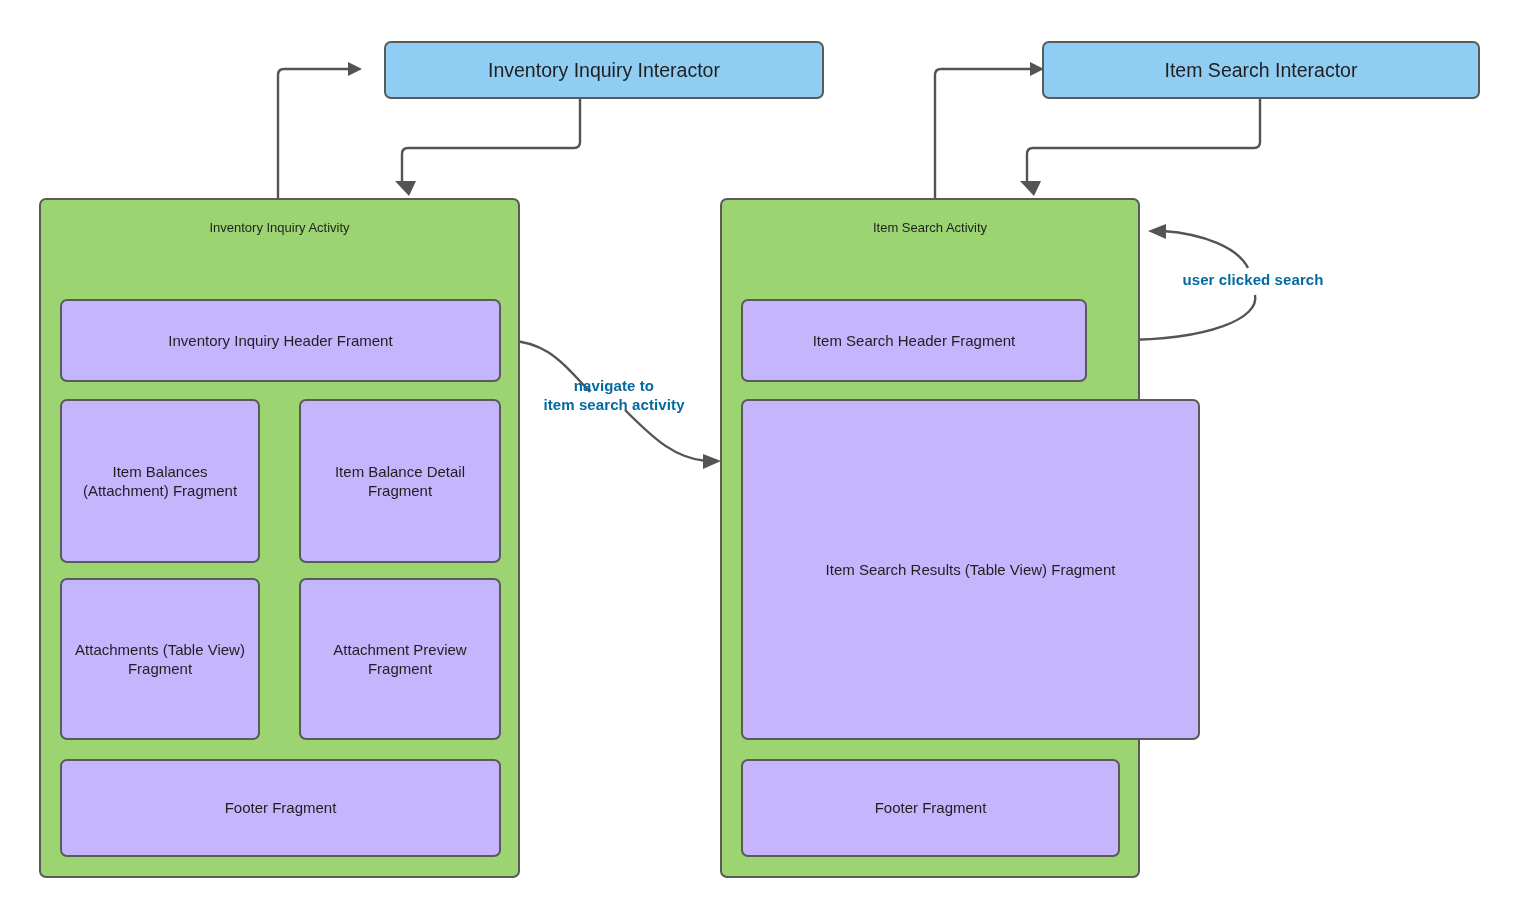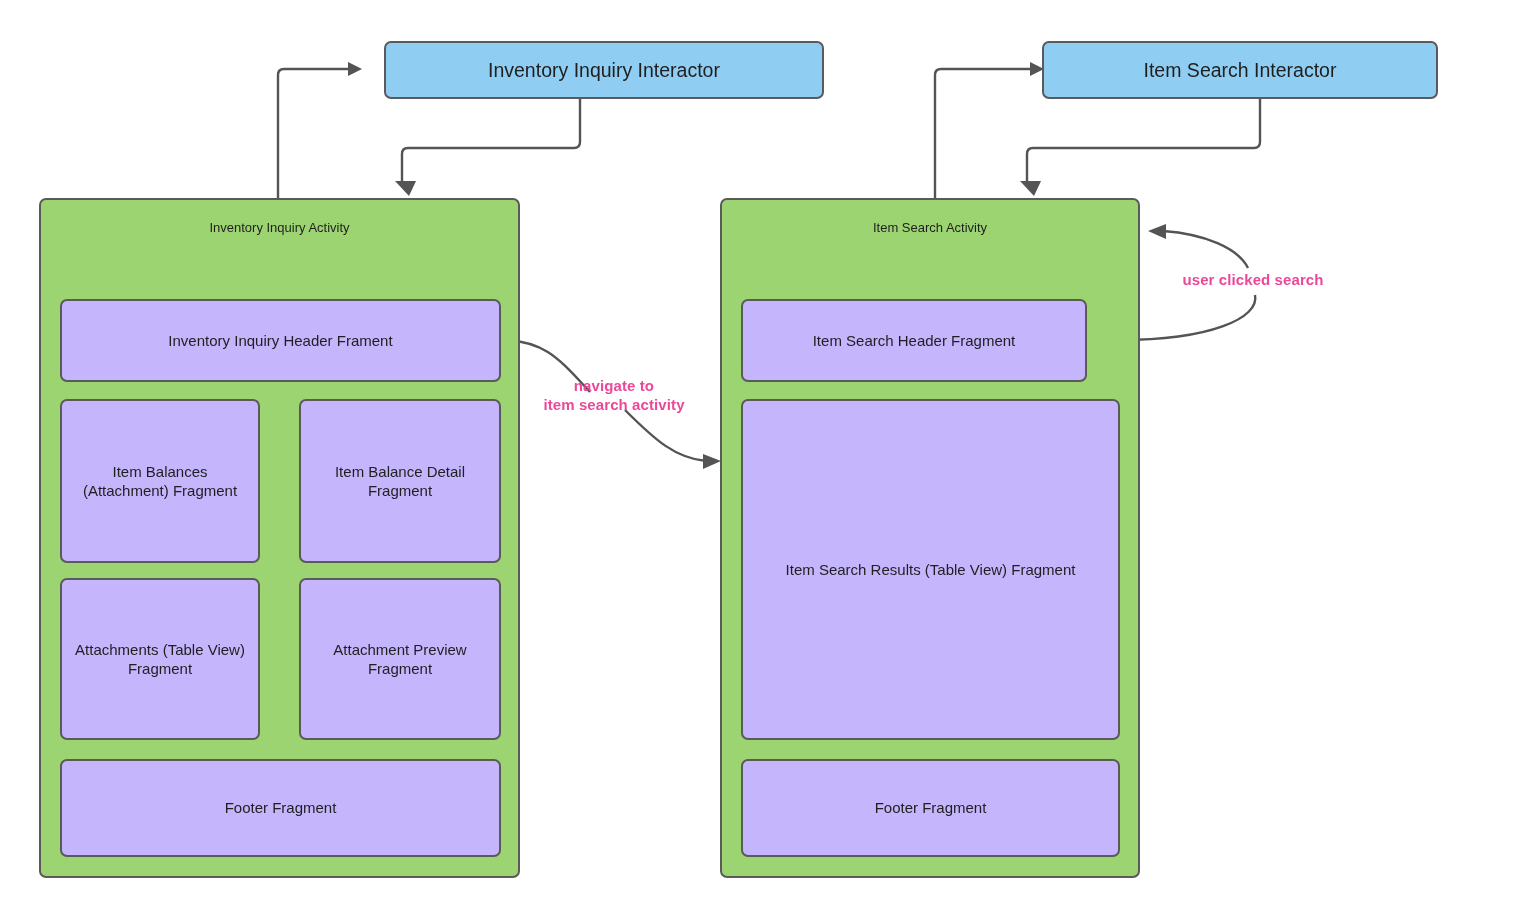--- a/index.html
+++ b/index.html
@@ -8,21 +8,21 @@
 
   .node{position:absolute;box-sizing:border-box;border:2px solid #5a5a5a;border-radius:7px;
         display:flex;align-items:center;justify-content:center;text-align:center;
         color:#1f1f1f;line-height:1.28;}
 
   .interactor{background:#8FCDF2;font-size:19.5px;}
   .activity{background:#9CD472;align-items:flex-start;justify-content:center;font-size:19.5px;}
   .activity-title{position:absolute;left:0;right:0;top:20px;text-align:center;font-size:13px;color:#1f1f1f;}
   .fragment{background:#c4b5fd;font-size:15px;}
 
-  .edge-label{position:absolute;font-size:15px;font-weight:bold;color:#ec4899;
+  .edge-label{position:absolute;font-size:15px;font-weight:bold;color:#0369a1;
               text-align:center;line-height:1.25;letter-spacing:.1px;}
 
   svg.wires{position:absolute;left:0;top:0;width:1520px;height:920px;overflow:visible;}
   svg.wires path{fill:none;stroke:#545454;stroke-width:2.4;stroke-linecap:butt;stroke-linejoin:round;}
   svg.wires polygon{fill:#545454;}
 </style>
 </head>
 <body>
 
 <div id="stage">
@@ -60,21 +60,21 @@
       <path d="M 1248 268 C 1238 248 1205 234 1163 231"></path>
       <polygon points="1166,224 1148,231 1166,239"></polygon>
     </g>
 
   </svg>
 
   <div class="node interactor" style="left:360px; top:41px; width:440px; height:58px;margin-left:24px;">
     <span>Inventory Inquiry Interactor</span>
   </div>
 
-  <div class="node interactor" style="left:1042px; top:41px; width:396px; height:58px;">
+  <div class="node interactor" style="left:1042px; top:41px; width:438px; height:58px;">
     <span>Item Search Interactor</span>
   </div>
 
   <div class="node activity" style="left:39px; top:198px; width:481px; height:680px;">
     <div class="activity-title">Inventory Inquiry Activity</div>
   </div>
 
   <div class="node fragment" style="left:60px; top:299px; width:441px; height:83px;">
     <span>Inventory Inquiry Header Frament</span>
   </div>
@@ -100,21 +100,21 @@
   </div>
 
   <div class="node activity" style="left:720px; top:198px; width:420px; height:680px;">
     <div class="activity-title">Item Search Activity</div>
   </div>
 
   <div class="node fragment" style="left:741px; top:299px; width:346px; height:83px;">
     <span>Item Search Header Fragment</span>
   </div>
 
-  <div class="node fragment" style="left:741px; top:399px; width:379px; height:341px; padding:0 14px;">
+  <div class="node fragment" style="left:741px; top:399px; width:459px; height:341px; padding:0 14px;">
     <span>Item Search Results (Table View) Fragment</span>
   </div>
 
   <div class="node fragment" style="left:741px; top:759px; width:379px; height:98px;">
     <span>Footer Fragment</span>
   </div>
 
   <div class="edge-label" style="left:528px; top:377px; width:172px;">
     <div>navigate to</div>
     <div>item search activity</div>

